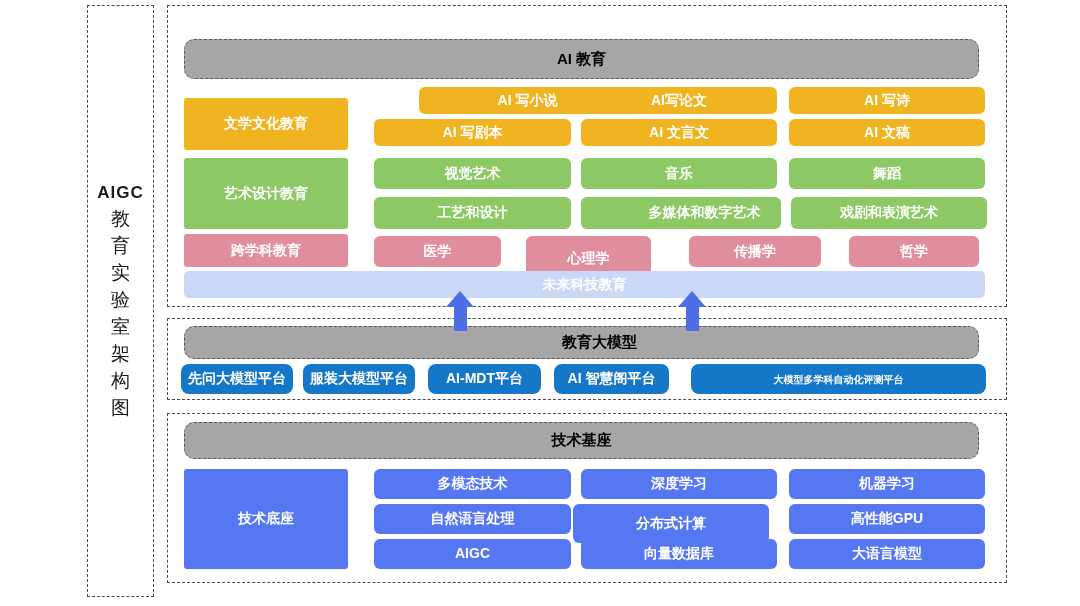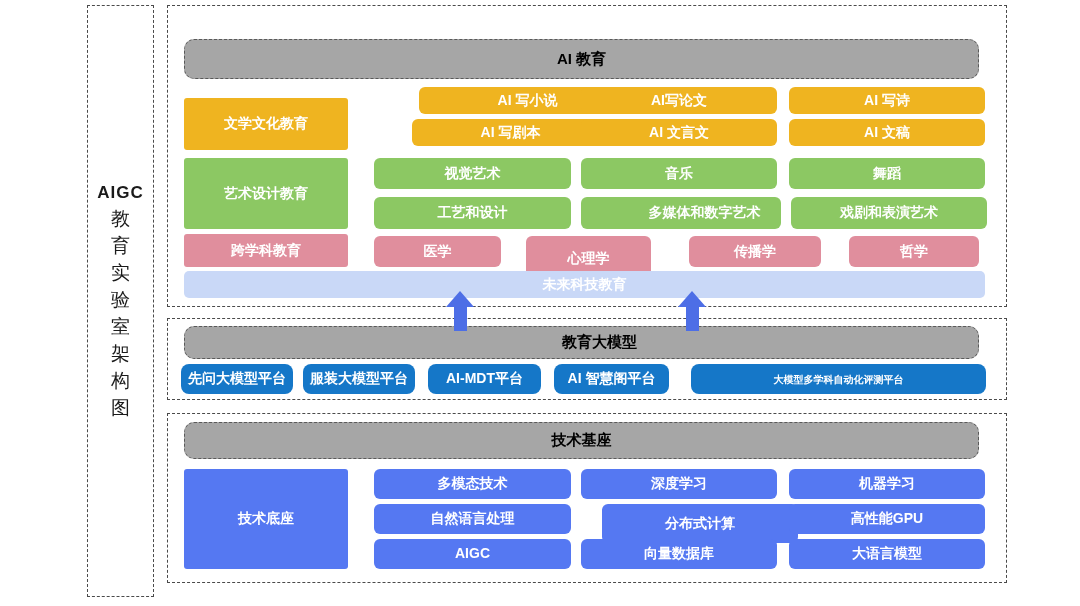--- a/index.html
+++ b/index.html
@@ -53,21 +53,21 @@
   </div>
 
   <div class="dashed-box" style="left:167px; top:5px; width:840px; height:302px;">
 
     <div class="gray-header" style="left:16px; top:33px; width:795px; height:40px;">AI 教育</div>
 
     <div class="box orange label-box" style="left:16px; top:80px; width:164px; height:52px;margin-top:12px;">文学文化教育</div>
     <div class="box orange" style="left:206px; top:81px; width:217px; height:27px;margin-left:45px;">AI 写小说</div>
     <div class="box orange" style="left:413px; top:81px; width:196px; height:27px;">AI写论文</div>
     <div class="box orange" style="left:621px; top:81px; width:196px; height:27px;text-align:center;">AI 写诗</div>
-    <div class="box orange" style="left:206px; top:113px; width:197px; height:27px;margin-left:38px;">AI 写剧本</div>
+    <div class="box orange" style="left:206px; top:113px; width:197px; height:27px;">AI 写剧本</div>
     <div class="box orange" style="left:413px; top:113px; width:196px; height:27px;">AI 文言文</div>
     <div class="box orange" style="left:621px; top:113px; width:196px; height:27px;">AI 文稿</div>
 
     <div class="box green label-box" style="left:16px; top:152px; width:164px; height:71px;">艺术设计教育</div>
     <div class="box green" style="left:206px; top:152px; width:197px; height:31px;">视觉艺术</div>
     <div class="box green" style="left:413px; top:152px; width:196px; height:31px;">音乐</div>
     <div class="box green" style="left:621px; top:152px; width:196px; height:31px;">舞蹈</div>
     <div class="box green" style="left:206px; top:191px; width:197px; height:32px;">工艺和设计</div>
     <div class="box green" style="left:413px; top:191px; width:200px; height:32px;padding-left:47px;">多媒体和数字艺术</div>
     <div class="box green" style="left:623px; top:191px; width:196px; height:32px;">戏剧和表演艺术</div>
@@ -105,21 +105,21 @@
 
     <div class="gray-header" style="left:16px; top:8px; width:795px; height:37px;">技术基座</div>
 
     <div class="box tblue label-box" style="left:16px; top:55px; width:164px; height:100px;">技术底座</div>
 
     <div class="box tblue" style="left:206px; top:55px; width:197px; height:30px;">多模态技术</div>
     <div class="box tblue" style="left:413px; top:55px; width:196px; height:30px;">深度学习</div>
     <div class="box tblue" style="left:621px; top:55px; width:196px; height:30px;">机器学习</div>
 
     <div class="box tblue" style="left:206px; top:90px; width:197px; height:30px;">自然语言处理</div>
-    <div class="box tblue" style="left:434px; top:90px; width:196px; height:39px;">分布式计算</div>
+    <div class="box tblue" style="left:405px; top:90px; width:196px; height:39px;">分布式计算</div>
     <div class="box tblue" style="left:621px; top:90px; width:196px; height:30px;">高性能GPU</div>
 
     <div class="box tblue" style="left:206px; top:125px; width:197px; height:30px;">AIGC</div>
     <div class="box tblue" style="left:413px; top:125px; width:196px; height:30px;">向量数据库</div>
     <div class="box tblue" style="left:621px; top:125px; width:196px; height:30px;">大语言模型</div>
   </div>
 
 </div>
 
 </body></html>

